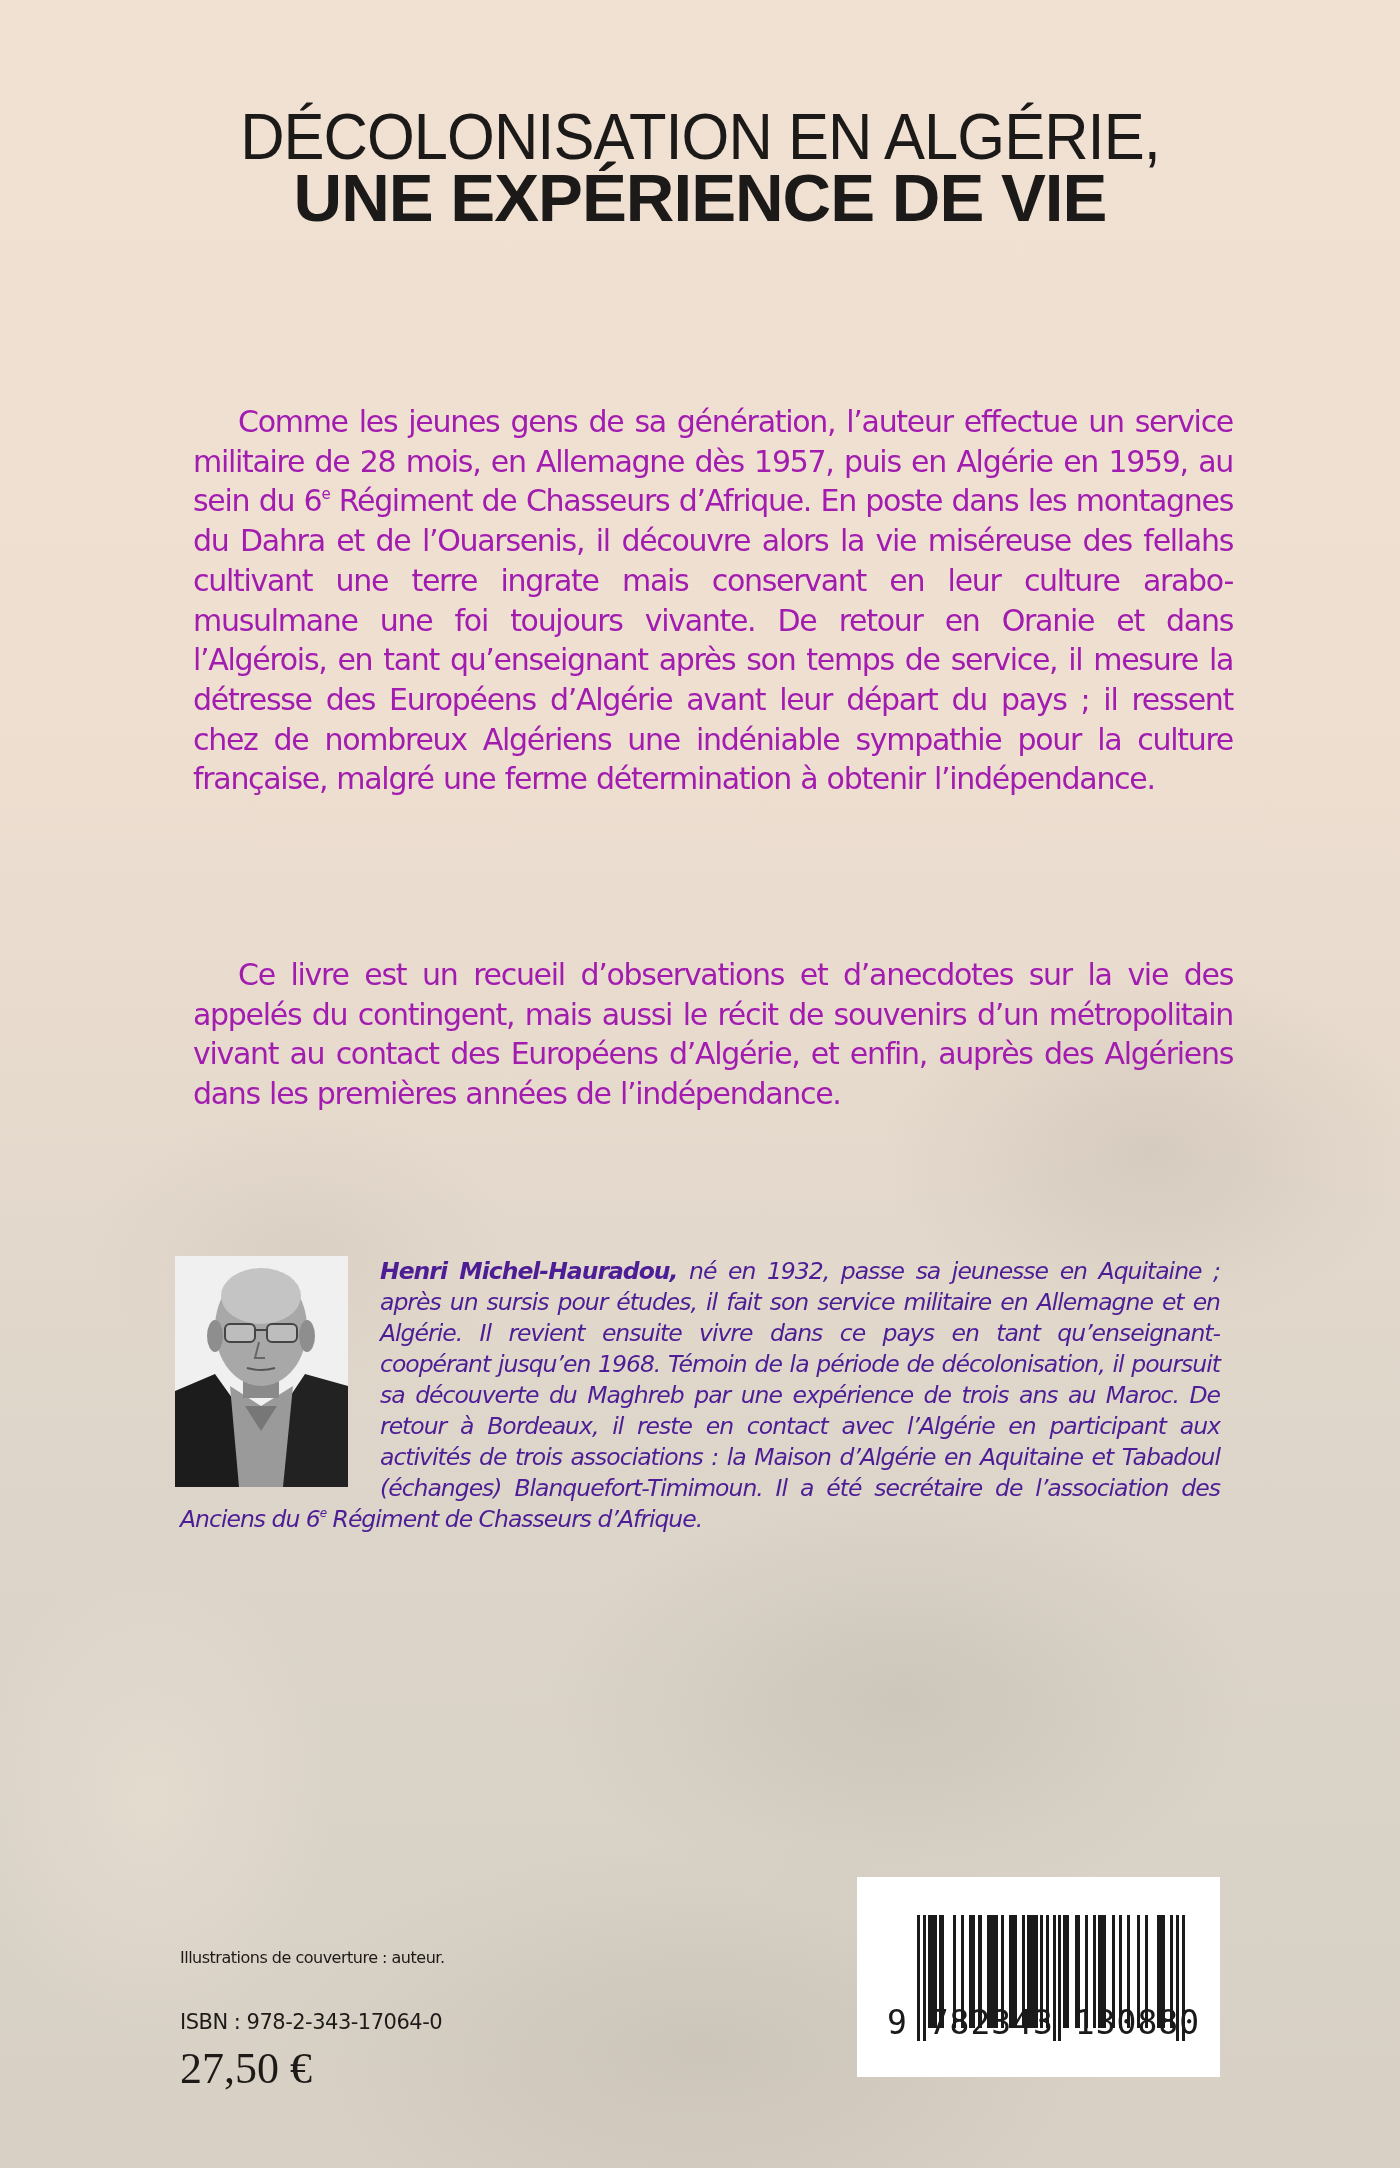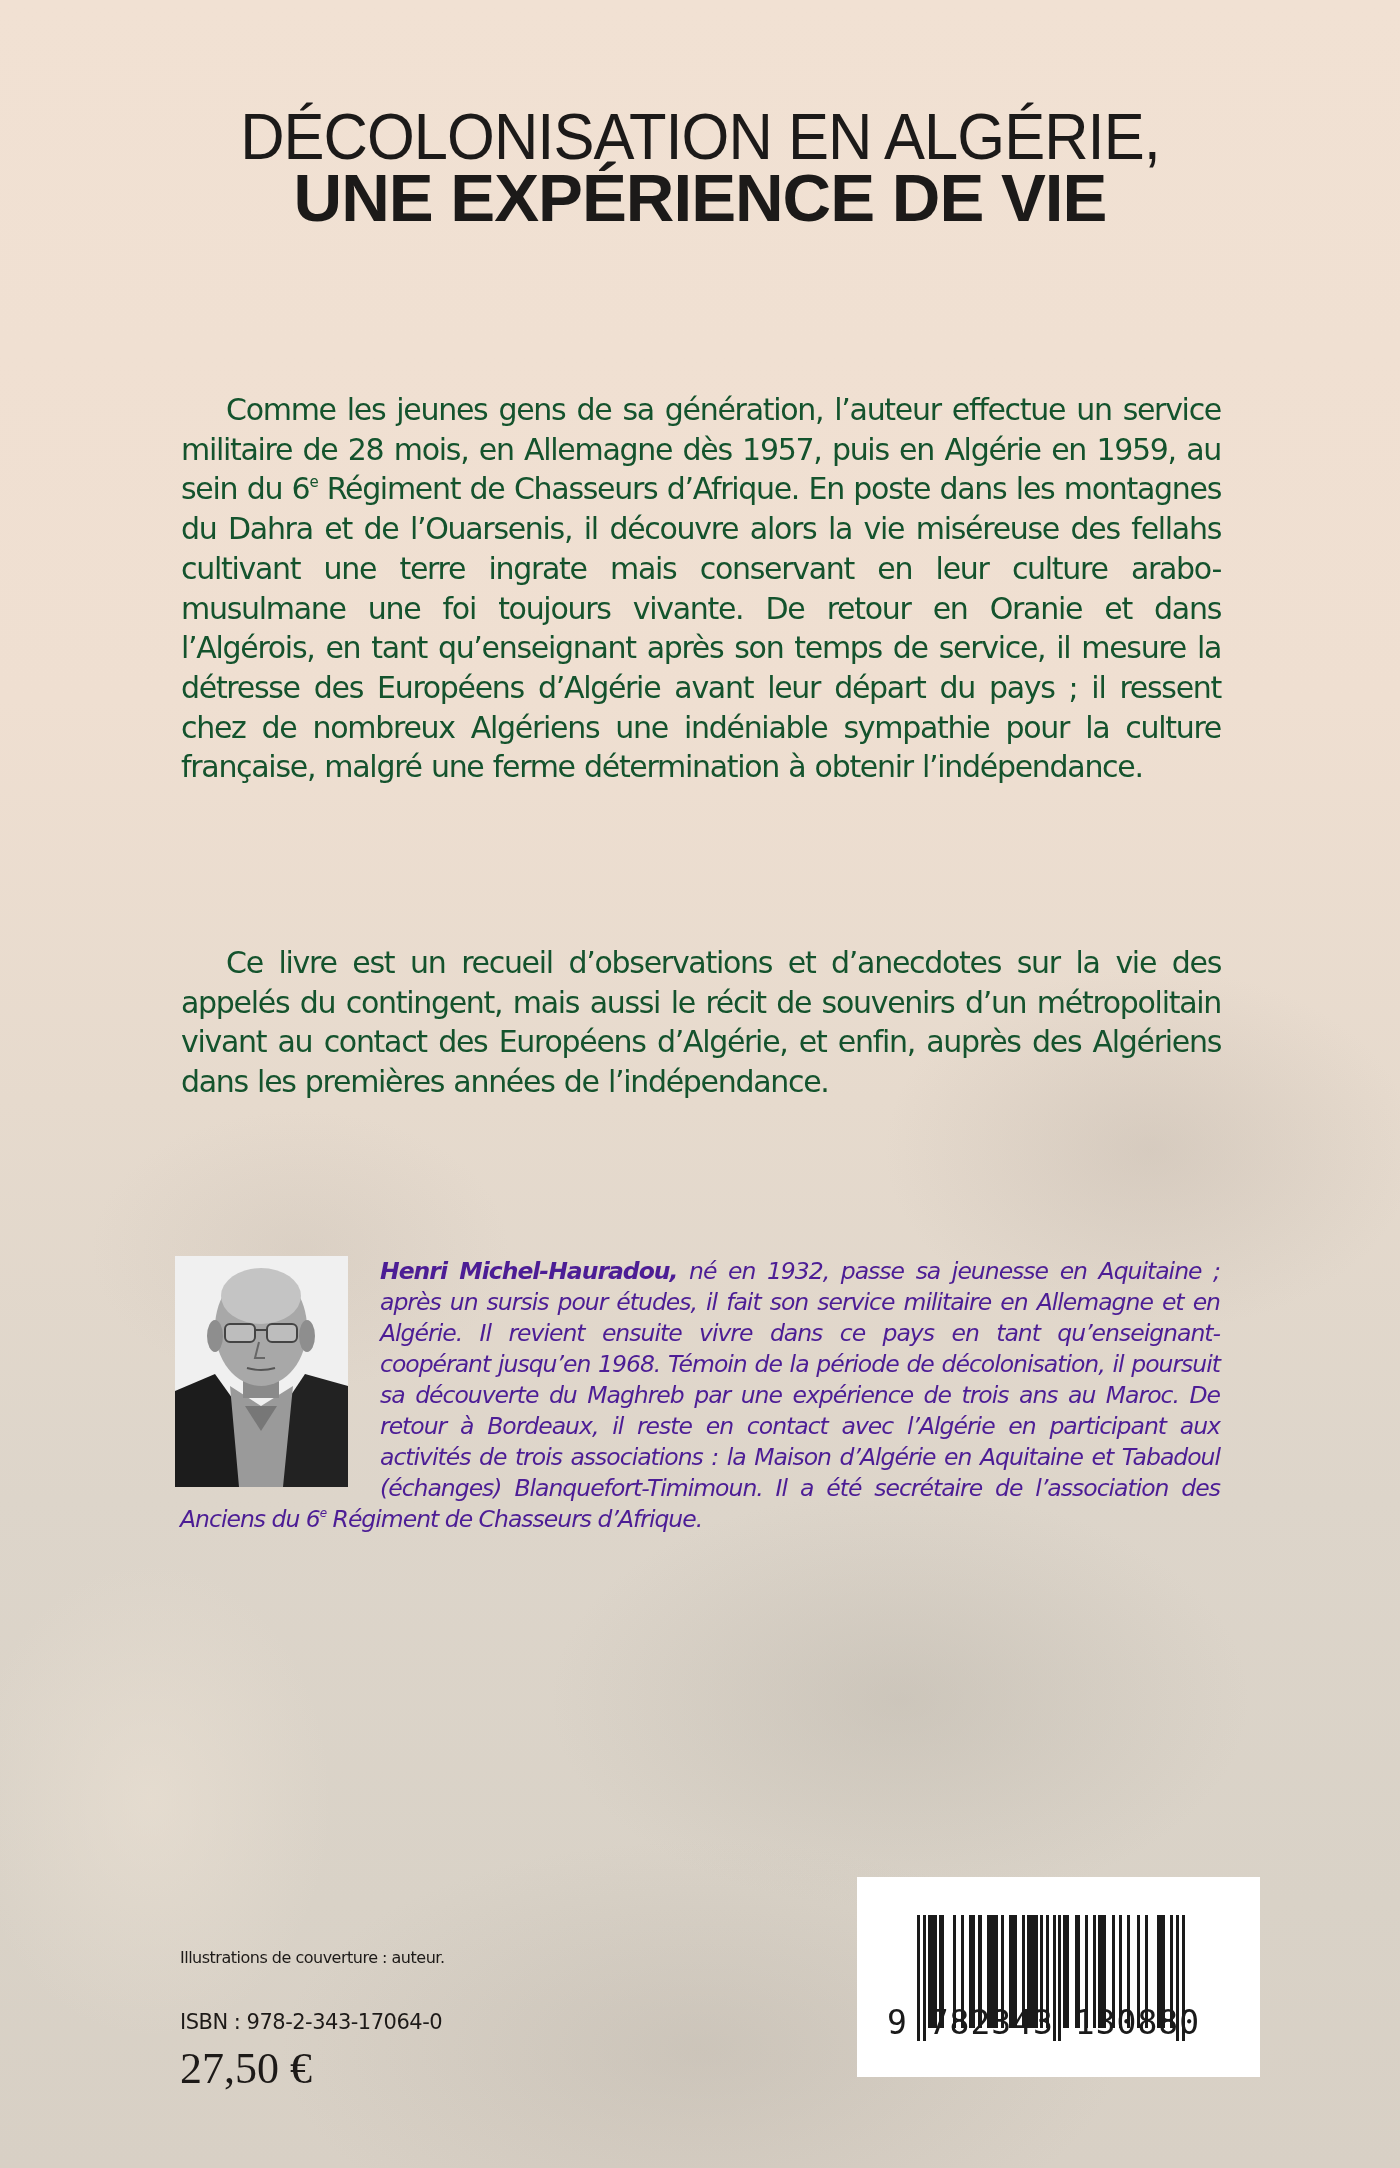--- a/index.html
+++ b/index.html
@@ -26,22 +26,22 @@
     }
     .title.t1 { top: 100px; font-size: 64px; font-weight: 400; transform: scaleX(0.96); }
     .title.t2 { top: 160px; font-size: 66px; font-weight: 700; transform: scaleX(1.02); }
 
     .para {
       position: absolute; left: 181px; width: 1040px;
       font-family: "DejaVu Sans", sans-serif;
       font-size: 30px; line-height: 39.7px;
       text-align: justify; text-align-last: left;
       letter-spacing: -1.3px; word-spacing: 1px;
-      color: #14532d;
-      margin: 0;
+      color: #a21caf;
+      margin: 12px;
     }
     .para .indent { display: inline-block; width: 45px; }
     .p1 { top: 390px; }
     .p2 { top: 943px; }
     sup { font-size: 15px; line-height: 0; vertical-align: 12px; }
 
     .photo {
       position: absolute; left: 175px; top: 1256px; width: 173px; height: 231px;
       background: #f2f2f2; overflow: hidden;
     }
@@ -63,21 +63,21 @@
     }
     .isbn {
       position: absolute; left: 180px; top: 2010px;
       font-family: "DejaVu Sans", sans-serif; font-size: 21px; letter-spacing: -0.5px;
     }
     .price {
       position: absolute; left: 180px; top: 2043px;
       font-family: "Liberation Serif", serif; font-size: 44px;
     }
     .barcode-box {
-      position: absolute; left: 857px; top: 1877px; width: 403px; height: 200px;
+      position: absolute; left: 857px; top: 1877px; width: 363px; height: 200px;
       background: #ffffff;
     }
     .barcode-box svg { position: absolute; left: 0; top: 0; }
     .barcode-digits {
       position: absolute; left: 30px; top: 126px; width: 310px;
       font-family: "DejaVu Sans Mono", monospace; font-size: 33px; color: #1a1a1a;
       letter-spacing: 1px; white-space: pre;
     }
   </style>
 </head>

